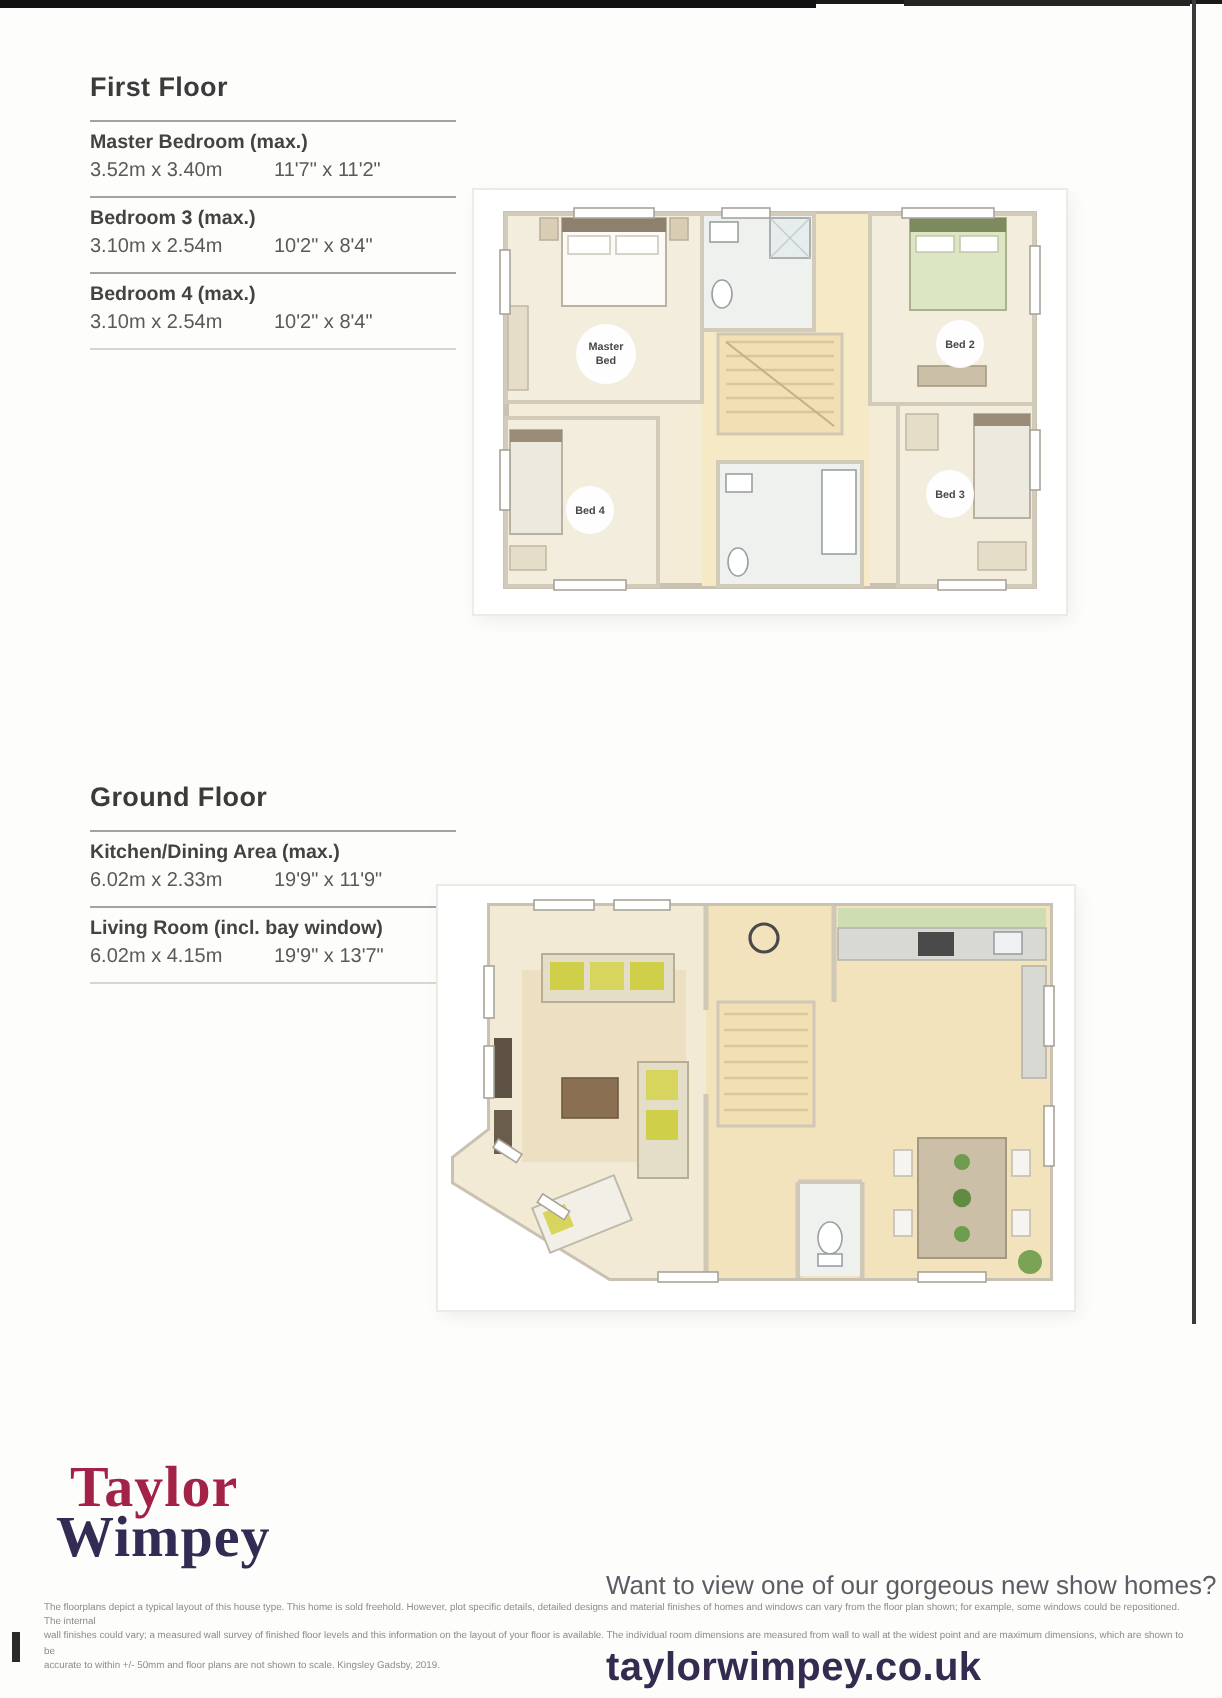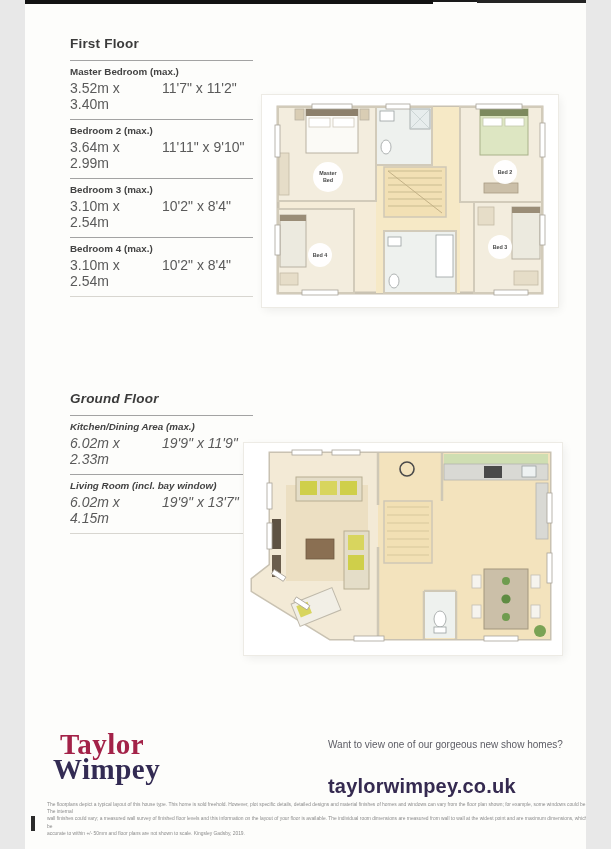--- a/index.html
+++ b/index.html
@@ -1,37 +1,37 @@
 <!DOCTYPE html>
 <html><head>
 <meta charset="utf-8">
 <style>
   html,body{margin:0;padding:0;background:#e8e8e8;}
-  .page{position:relative;width:561px;height:849px;background:#fdfdfb;overflow:hidden;
+  .page{position:relative;width:611px;height:849px;background:#fdfdfb;overflow:hidden;
         font-family:"Liberation Sans",sans-serif;margin:0 auto;}
   .abs{position:absolute;}
 
   
   .specs{width:183px;}
   .section-title{font-size:13.5px;font-weight:bold;color:#3b3b3b;letter-spacing:.2px;margin:0 0 9px 0;}
   .spec-row{border-top:1px solid #a3a3a3;padding:5px 0 7px 0;}
   .spec-row.last{border-bottom:1px solid #d8d6d0;}
   .room-name{font-size:9.8px;font-weight:bold;color:#434343;margin-bottom:3px;}
-  .room-dims{display:flex;font-size:14px;color:#5a5a5a;}
+  .room-dims{display:flex;font-size:10px;color:#5a5a5a;}
   .room-dims .metric{width:92px;}
 
   
   .plan{background:#fff;box-shadow:0 0 0 1px #edebe5, 2px 3px 9px rgba(0,0,0,.07);}
   .plan svg{display:block;}
 
   
   .logo{line-height:25px;}
   .logo-taylor{font-family:"Liberation Serif",serif;font-weight:bold;font-size:29px;color:#a32248;letter-spacing:.5px;}
   .logo-wimpey{font-family:"Liberation Serif",serif;font-weight:bold;font-size:29px;color:#332b53;letter-spacing:.5px;}
-  .promo-line{font-size:10px;color:#5c5c64;line-height:11.5px;}
+  .promo-line{font-size:13px;color:#5c5c64;line-height:11.5px;margin-top:48px;}
   .website{font-size:20px;font-weight:bold;color:#352a50;margin-top:24px;letter-spacing:.2px;}
 
   
   .disclaimer{width:572px;font-size:4.9px;color:#8c8c8c;line-height:7.2px;}
 
   
   .scan-top1{top:0;left:0;width:611px;height:2px;background:#1a1a1a;}
   .scan-top2{top:0;left:0;width:408px;height:4px;background:#121212;}
   .scan-top3{top:0;left:452px;width:143px;height:3px;background:#242424;}
   .scan-right{left:596px;top:0;width:2px;height:662px;background:#3a3a3a;}
@@ -49,27 +49,20 @@
   <div class="abs scan-nub"></div>
 
   <div class="abs specs" style="left:45px;top:36px;">
     <div class="section-title">First Floor</div>
 
     <div class="spec-row">
       <div class="room-name">Master Bedroom (max.)</div>
       <div class="room-dims">
         <span class="metric">3.52m x 3.40m</span>
         <span class="imperial">11'7" x 11'2"</span>
-      </div>
-    </div>
-    <div class="spec-row">
-      <div class="room-name">Bedroom 2 (max.)</div>
-      <div class="room-dims">
-        <span class="metric">3.64m x 2.99m</span>
-        <span class="imperial">11'11" x 9'10"</span>
       </div>
     </div>
     <div class="spec-row">
       <div class="room-name">Bedroom 3 (max.)</div>
       <div class="room-dims">
         <span class="metric">3.10m x 2.54m</span>
         <span class="imperial">10'2" x 8'4"</span>
       </div>
     </div>
     <div class="spec-row last">
@@ -173,21 +166,21 @@
           <text x="58" y="162" font-size="5.4" font-weight="bold"><tspan>Bed 4</tspan></text>
         </g>
         <g>
           <circle cx="238" cy="152" r="12" fill="#ffffff" opacity="0.95"></circle>
           <text x="238" y="154" font-size="5.4" font-weight="bold"><tspan>Bed 3</tspan></text>
         </g>
       </g>
     </svg>
   </div>
 
-  <div class="abs specs" style="left:45px;top:391px;font-style:italic;">
+  <div class="abs specs" style="left:45px;top:391px;">
     <div class="section-title">Ground Floor</div>
 
     <div class="spec-row">
       <div class="room-name">Kitchen/Dining Area (max.)</div>
       <div class="room-dims">
         <span class="metric">6.02m x 2.33m</span>
         <span class="imperial">19'9" x 11'9"</span>
       </div>
     </div>
     <div class="spec-row last">

